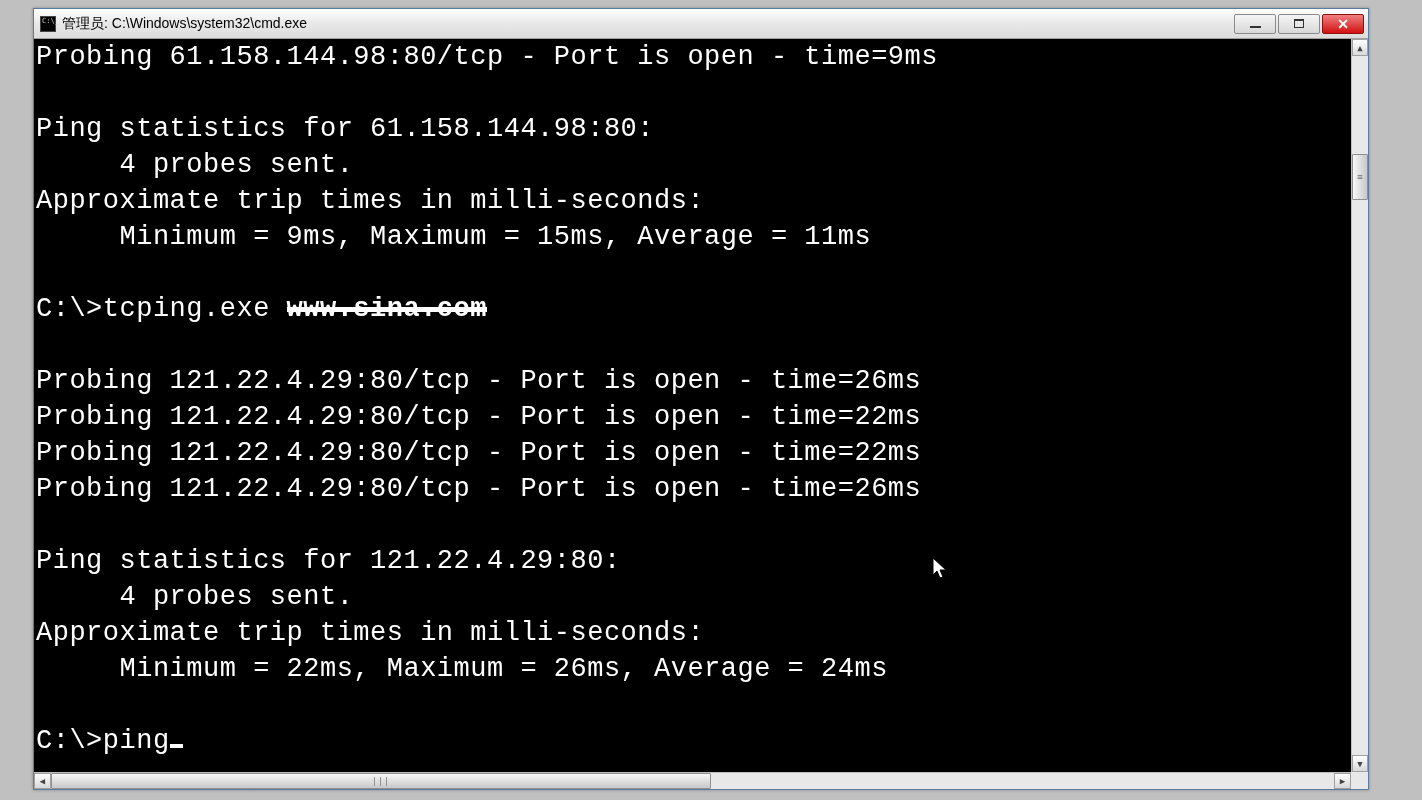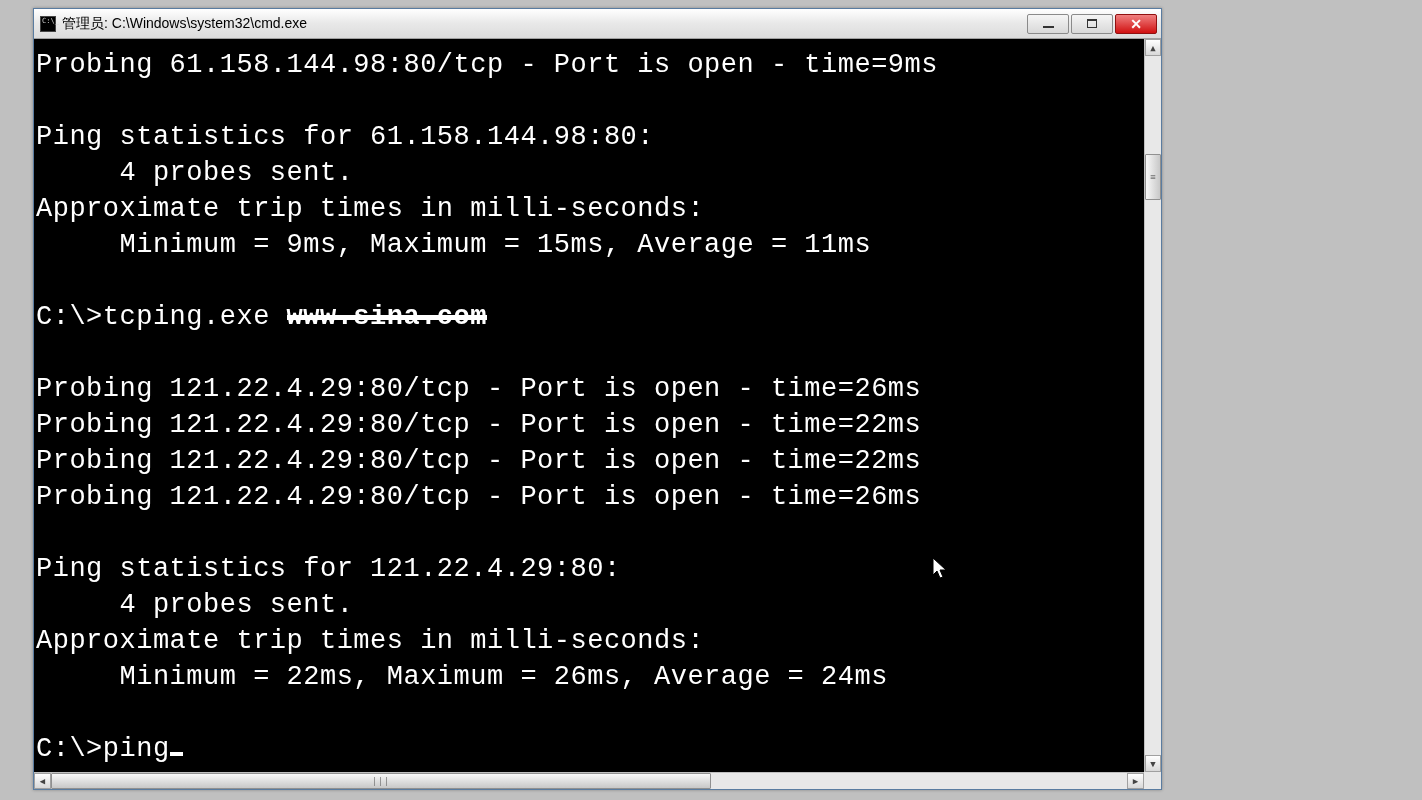--- a/index.html
+++ b/index.html
@@ -12,21 +12,21 @@
       height: 800px;
       background: #c0c0c0;
       font-family: "SimSun", "NSimSun", "Consolas", monospace;
       overflow: hidden;
       position: relative;
     }
     .window {
       position: absolute;
       top: 8px;
       left: 33px;
-      width: 1129px;
+      width: 1336px;
       height: 782px;
       background: #fff;
       border: 1px solid #5a7ca0;
       border-radius: 0;
       box-shadow: 0 0 3px rgba(0,0,0,0.3);
       display: flex;
       flex-direction: column;
     }
     .titlebar {
       height: 30px;
@@ -101,21 +101,21 @@
     .terminal-body {
       flex: 1;
       background: #000;
       color: #fff;
       display: flex;
       position: relative;
       overflow: hidden;
     }
     .terminal-content {
       flex: 1;
-      padding: 8px 0 0 2px;
+      padding: 0 0 0 2px;
       font-family: "SimSun", "NSimSun", "Courier New", monospace;
       font-size: 27px;
       line-height: 36px;
       white-space: pre;
       overflow: hidden;
       letter-spacing: 0.5px;
     }
     .terminal-line {
       min-height: 36px;
     }

